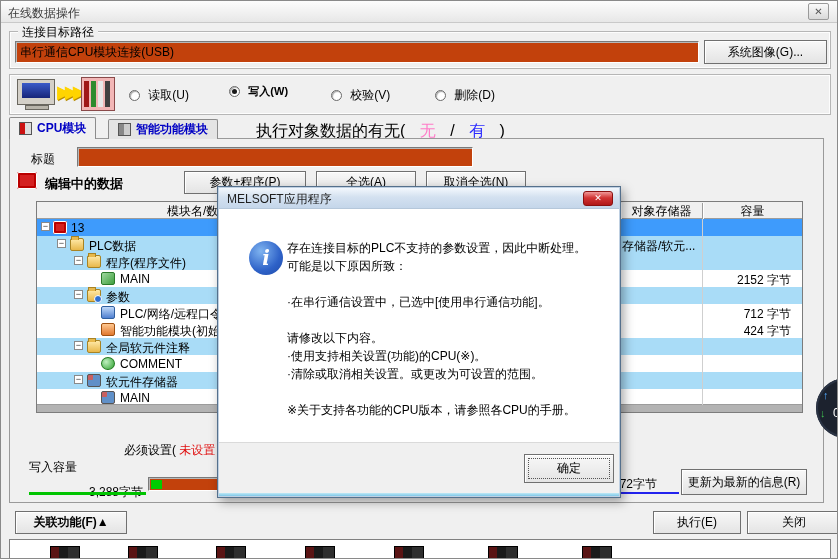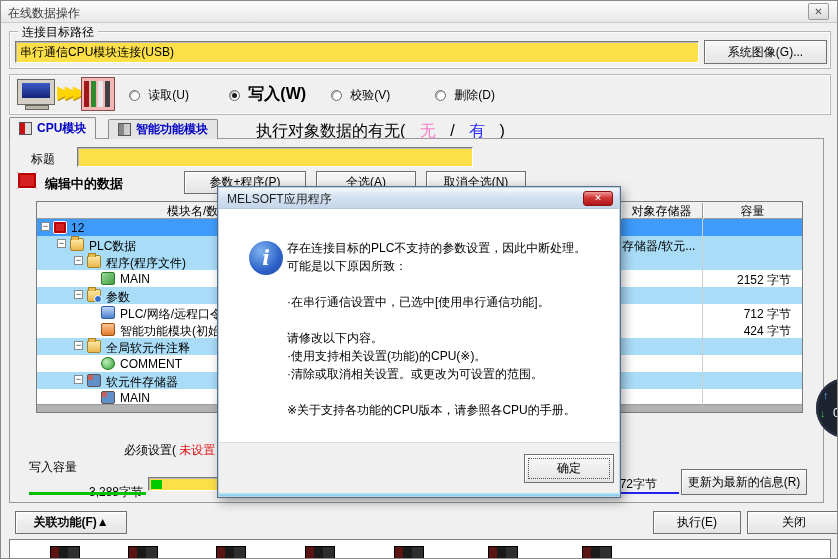--- a/index.html
+++ b/index.html
@@ -13,21 +13,21 @@
   
   .titlebar { position:absolute; left:0; top:0; width:100%; height:22px;
     background:linear-gradient(#fdfdfd,#e7e7e7); border-bottom:1px solid #c9c9c9; }
   .title-text { position:absolute; left:7px; top:4px; color:#3a3a3a; }
   .win-close { position:absolute; right:8px; top:2px; width:21px; height:17px;
     background:linear-gradient(#fafafa,#d9d9d9); border:1px solid #9a9a9a; border-radius:2px;
     text-align:center; line-height:15px; font-size:10px; color:#555; cursor:default; }
   
   .group { position:absolute; border:1px solid #b6b6b6; box-shadow:inset 0 0 0 1px #fdfdfd; }
   .group-label { position:absolute; top:-8px; left:8px; background:#f0f0f0; padding:0 4px; }
-  .sunken { background:#fde047; border:1px solid; border-color:#7a7a7a #fff #fff #7a7a7a;
+  .sunken { background:#c2410c; border:1px solid; border-color:#7a7a7a #fff #fff #7a7a7a;
     box-shadow:inset 1px 1px 0 #b8b8b8; }
   .btn { position:absolute; background:linear-gradient(#f8f8f8,#e4e4e4);
     border:1px solid #707070; box-shadow:inset 1px 1px 0 #fff;
     text-align:center; cursor:default; }
   .abs { position:absolute; }
   
   .monitor { position:absolute; left:16px; top:78px; width:38px; height:26px;
     background:#d4d0c8; border:1px solid #6a675f; }
   .monitor::after { content:""; position:absolute; left:4px; top:3px; right:4px; bottom:6px;
     background:linear-gradient(#3a5ac8,#16247a); }
@@ -37,21 +37,21 @@
     letter-spacing:-6px; text-shadow:1px 1px 0 #b58900; }
   .plcrack { position:absolute; left:80px; top:76px; width:34px; height:34px;
     background:#f2b6b6; border:1px solid #8a4a4a; }
   .plcrack i { position:absolute; top:3px; bottom:3px; width:5px; }
   
   .radio-row span.dot { display:inline-block; width:11px; height:11px; border-radius:50%;
     background:#fff; border:1px solid #6a6a6a; box-shadow:inset 1px 1px 1px #aaa;
     vertical-align:-2px; margin-right:5px; position:relative; }
   .radio-row span.dot.on::after { content:""; position:absolute; left:2px; top:2px;
     width:5px; height:5px; border-radius:50%; background:#1a1a1a; }
-  .wbold { font-weight:bold; font-size:16px; }
+  .wbold { font-weight:bold; font-size:11px; }
   
   .tab { position:absolute; top:116px; height:22px; display:flex; align-items:center; gap:5px;
     padding:0 9px; background:#f0f0f0; border:1px solid #8c8c8c; border-bottom:none;
     border-radius:2px 2px 0 0; color:#0000c4; font-weight:bold; z-index:3; cursor:default; }
   .tab.inactive { top:118px; height:20px; background:#e4e4e4;text-align:center; }
   .tabpage { position:absolute; left:8px; top:137px; width:815px; height:365px;
     border:1px solid #9a9a9a; background:#f0f0f0; }
   .tabicon { width:13px; height:13px; border:1px solid #555;
     background:linear-gradient(90deg,#c11 0 45%,#ddd 45%); }
   .tabicon.gray { background:linear-gradient(90deg,#888 0 45%,#ccc 45%); }
@@ -203,21 +203,21 @@
   <div class="dtable">
     <div class="thead">
       <span class="th" style="left:130px;width:180px;text-align:left;">模块名/数据名</span>
       <span class="th b" style="left:583px;width:82px;">对象存储器</span>
       <span class="th b" style="left:665px;width:100px;">容量</span>
     </div>
     <div style="position:absolute;left:0;top:17px;right:0;">
       <div class="trow sel">
         <span class="exp" style="left:4px;">−</span>
         <span class="ico ico-project" style="left:16px;"></span>
-        <span class="tlabel" style="left:34px;">12</span>
+        <span class="tlabel" style="left:34px;">13</span>
       </div>
       <div class="trow cat">
         <span class="exp" style="left:20px;">−</span>
         <span class="ico ico-folder" style="left:33px;"></span>
         <span class="tlabel" style="left:52px;">PLC数据</span>
         <span class="cell-mem">存储器/软元...</span>
       </div>
       <div class="trow cat">
         <span class="exp" style="left:37px;">−</span>
         <span class="ico ico-folder" style="left:50px;"></span>

